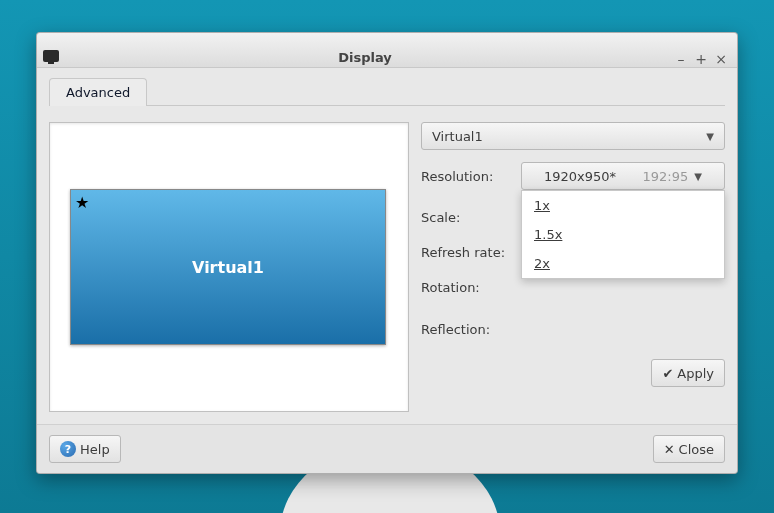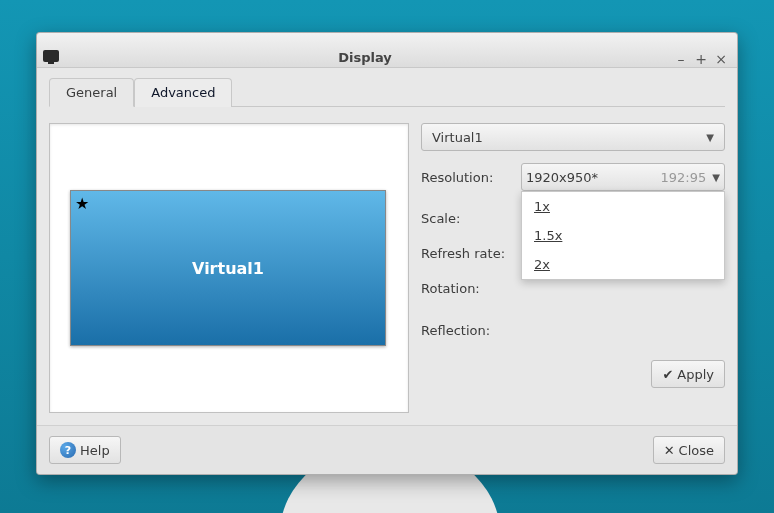--- a/index.html
+++ b/index.html
@@ -161,21 +161,21 @@
     position: relative;
   }
   .label { color: #3c3c3c; }
   .field {
     height: 28px;
     background: linear-gradient(to bottom, #f6f6f6, #e2e2e2);
     border: 1px solid #b8b8b8;
     border-radius: 3px;
     display: flex;
     align-items: center;
-    padding: 0 4px;
+    padding: 0 22px;
     cursor: pointer;
     font-size: 13px;
   }
   .resolution-field {
     display: flex;
     align-items: center;
   }
   .res-val { flex: 1; }
   .res-ratio {
     color: #999;
@@ -252,21 +252,20 @@
     <span class="title-icon"></span>
     <span class="title-text">Display</span>
     <span class="winbtn">–</span>
     <span class="winbtn">+</span>
     <span class="winbtn">×</span>
   </div>
 
   <div class="content">
 
     <div class="tabs">
-      <div class="tab active">General</div>
       <div class="tab">Advanced</div>
     </div>
 
     <div class="main-row">
 
       <div class="preview-pane">
         <div class="monitor">
           <span class="monitor-star">★</span>
           <span class="monitor-label">Virtual1</span>
         </div>

